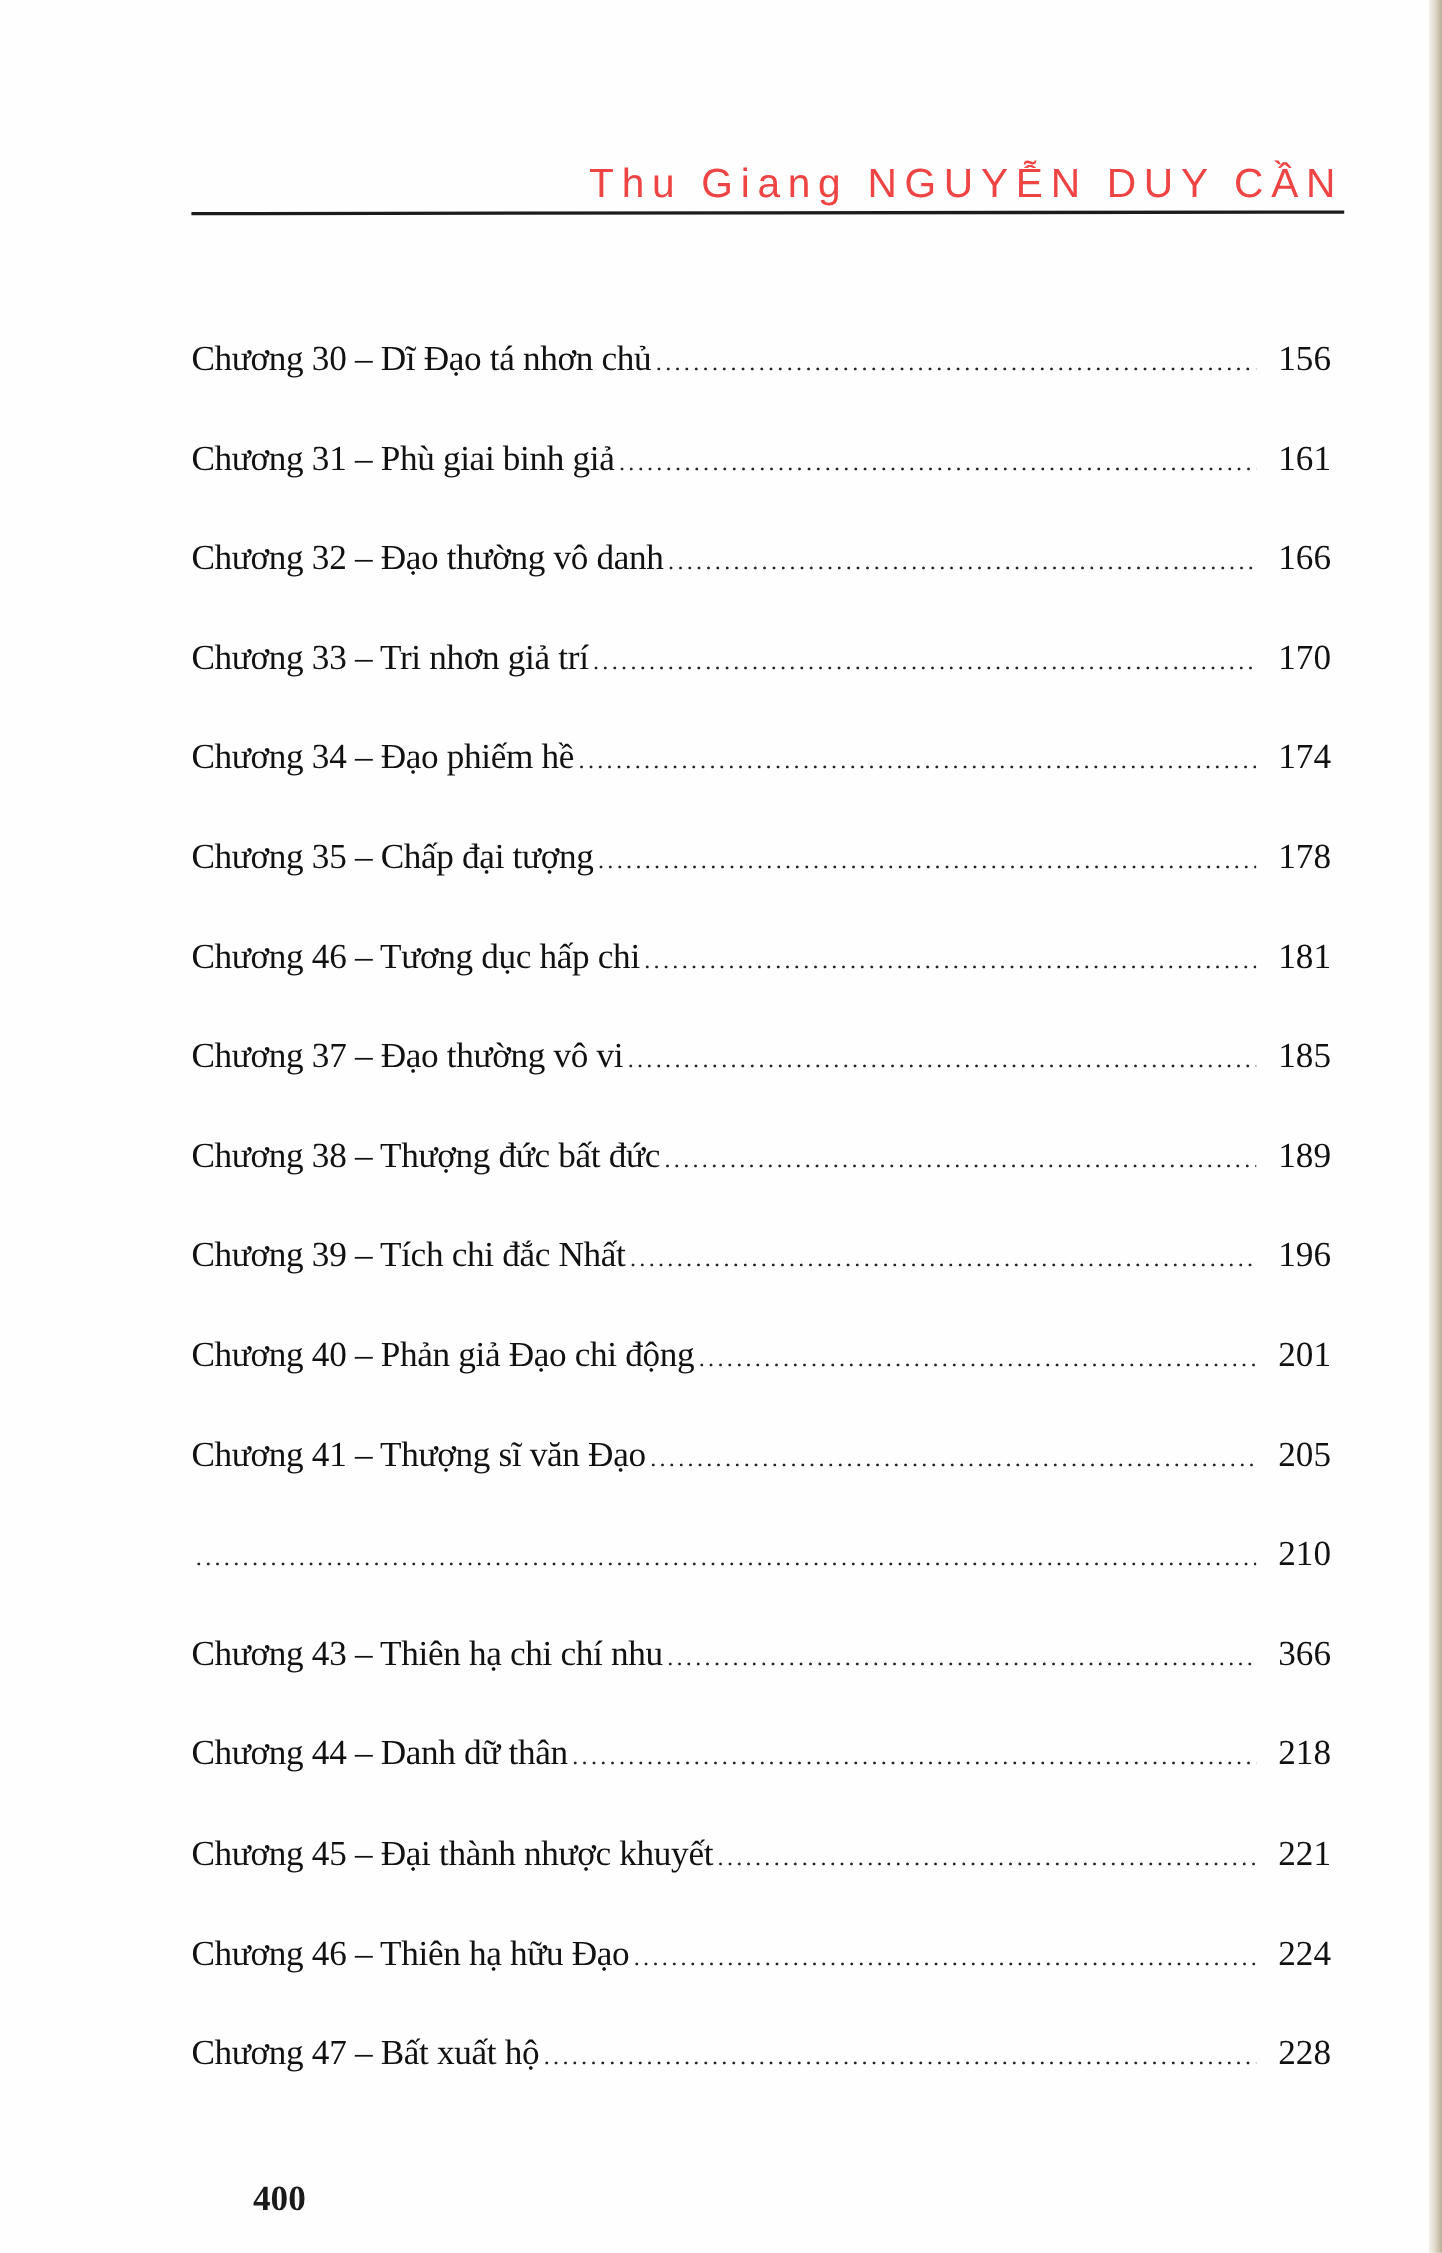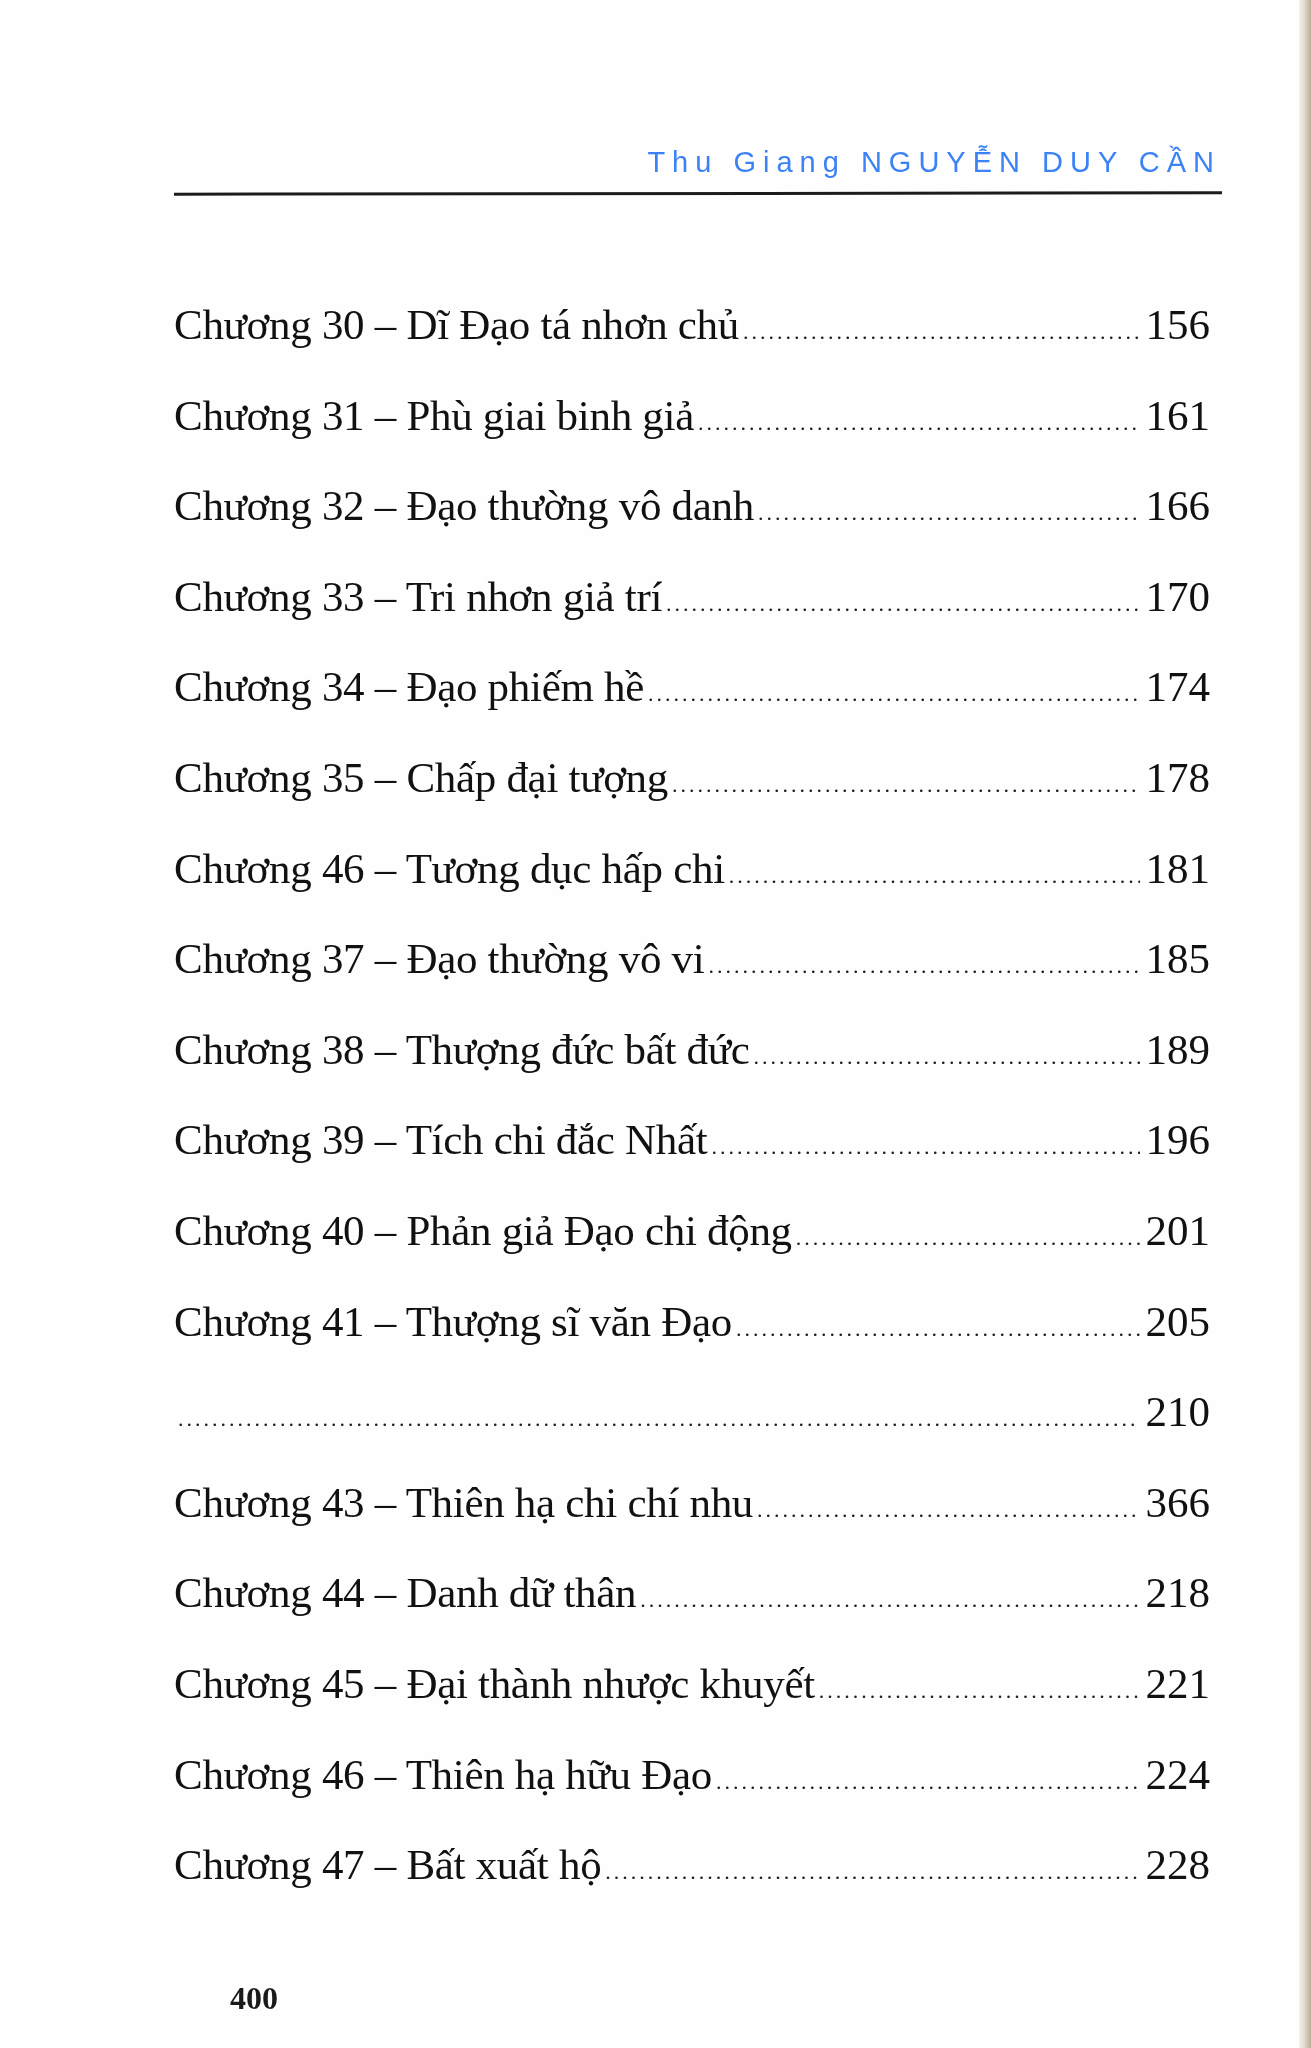--- a/index.html
+++ b/index.html
@@ -9,35 +9,35 @@
     font-family: "Liberation Serif", "DejaVu Serif", serif;
     color: #111;
   }
   .edge-right {
     position: absolute; top: 0; right: 0; width: 12px; height: 2048px;
     background: linear-gradient(to right, #f4f2ee 0%, #e4ddcf 40%, #b9ad95 100%);
   }
   .running-head {
     position: absolute; top: 146px; right: 90px;
     font-family: "Liberation Sans", "DejaVu Sans", sans-serif;
-    font-size: 29px; letter-spacing: 7px; color: #3b82f6;
+    font-size: 37px; letter-spacing: 7px; color: #ef4444;
     white-space: nowrap;
   }
   .rule {
     position: absolute; top: 192px; left: 174px; width: 1048px; height: 0;
     border-top: 3px solid #1c1c1c; transform: rotate(-0.08deg);
   }
   .toc {
     position: absolute; top: 280px; left: 174px; width: 1036px;
     margin: 0; padding: 0; list-style: none;
   }
   .toc-row {
     display: flex; align-items: baseline;
     height: 90.6px; line-height: 90.6px;
-    font-size: 43px; white-space: nowrap;
+    font-size: 32px; white-space: nowrap;
   }
   .toc-row .title { flex: 0 0 auto; letter-spacing: -0.3px; }
   .toc-row .leader {
     flex: 1 1 auto; overflow: hidden; margin: 0 6px 0 4px;
     font-size: 22px; letter-spacing: 3px; color: #222;
   }
   .toc-row .leader::before {
     content: "................................................................................................................................................................";
   }
   .toc-row .page { flex: 0 0 auto; text-align: right; min-width: 62px; }

